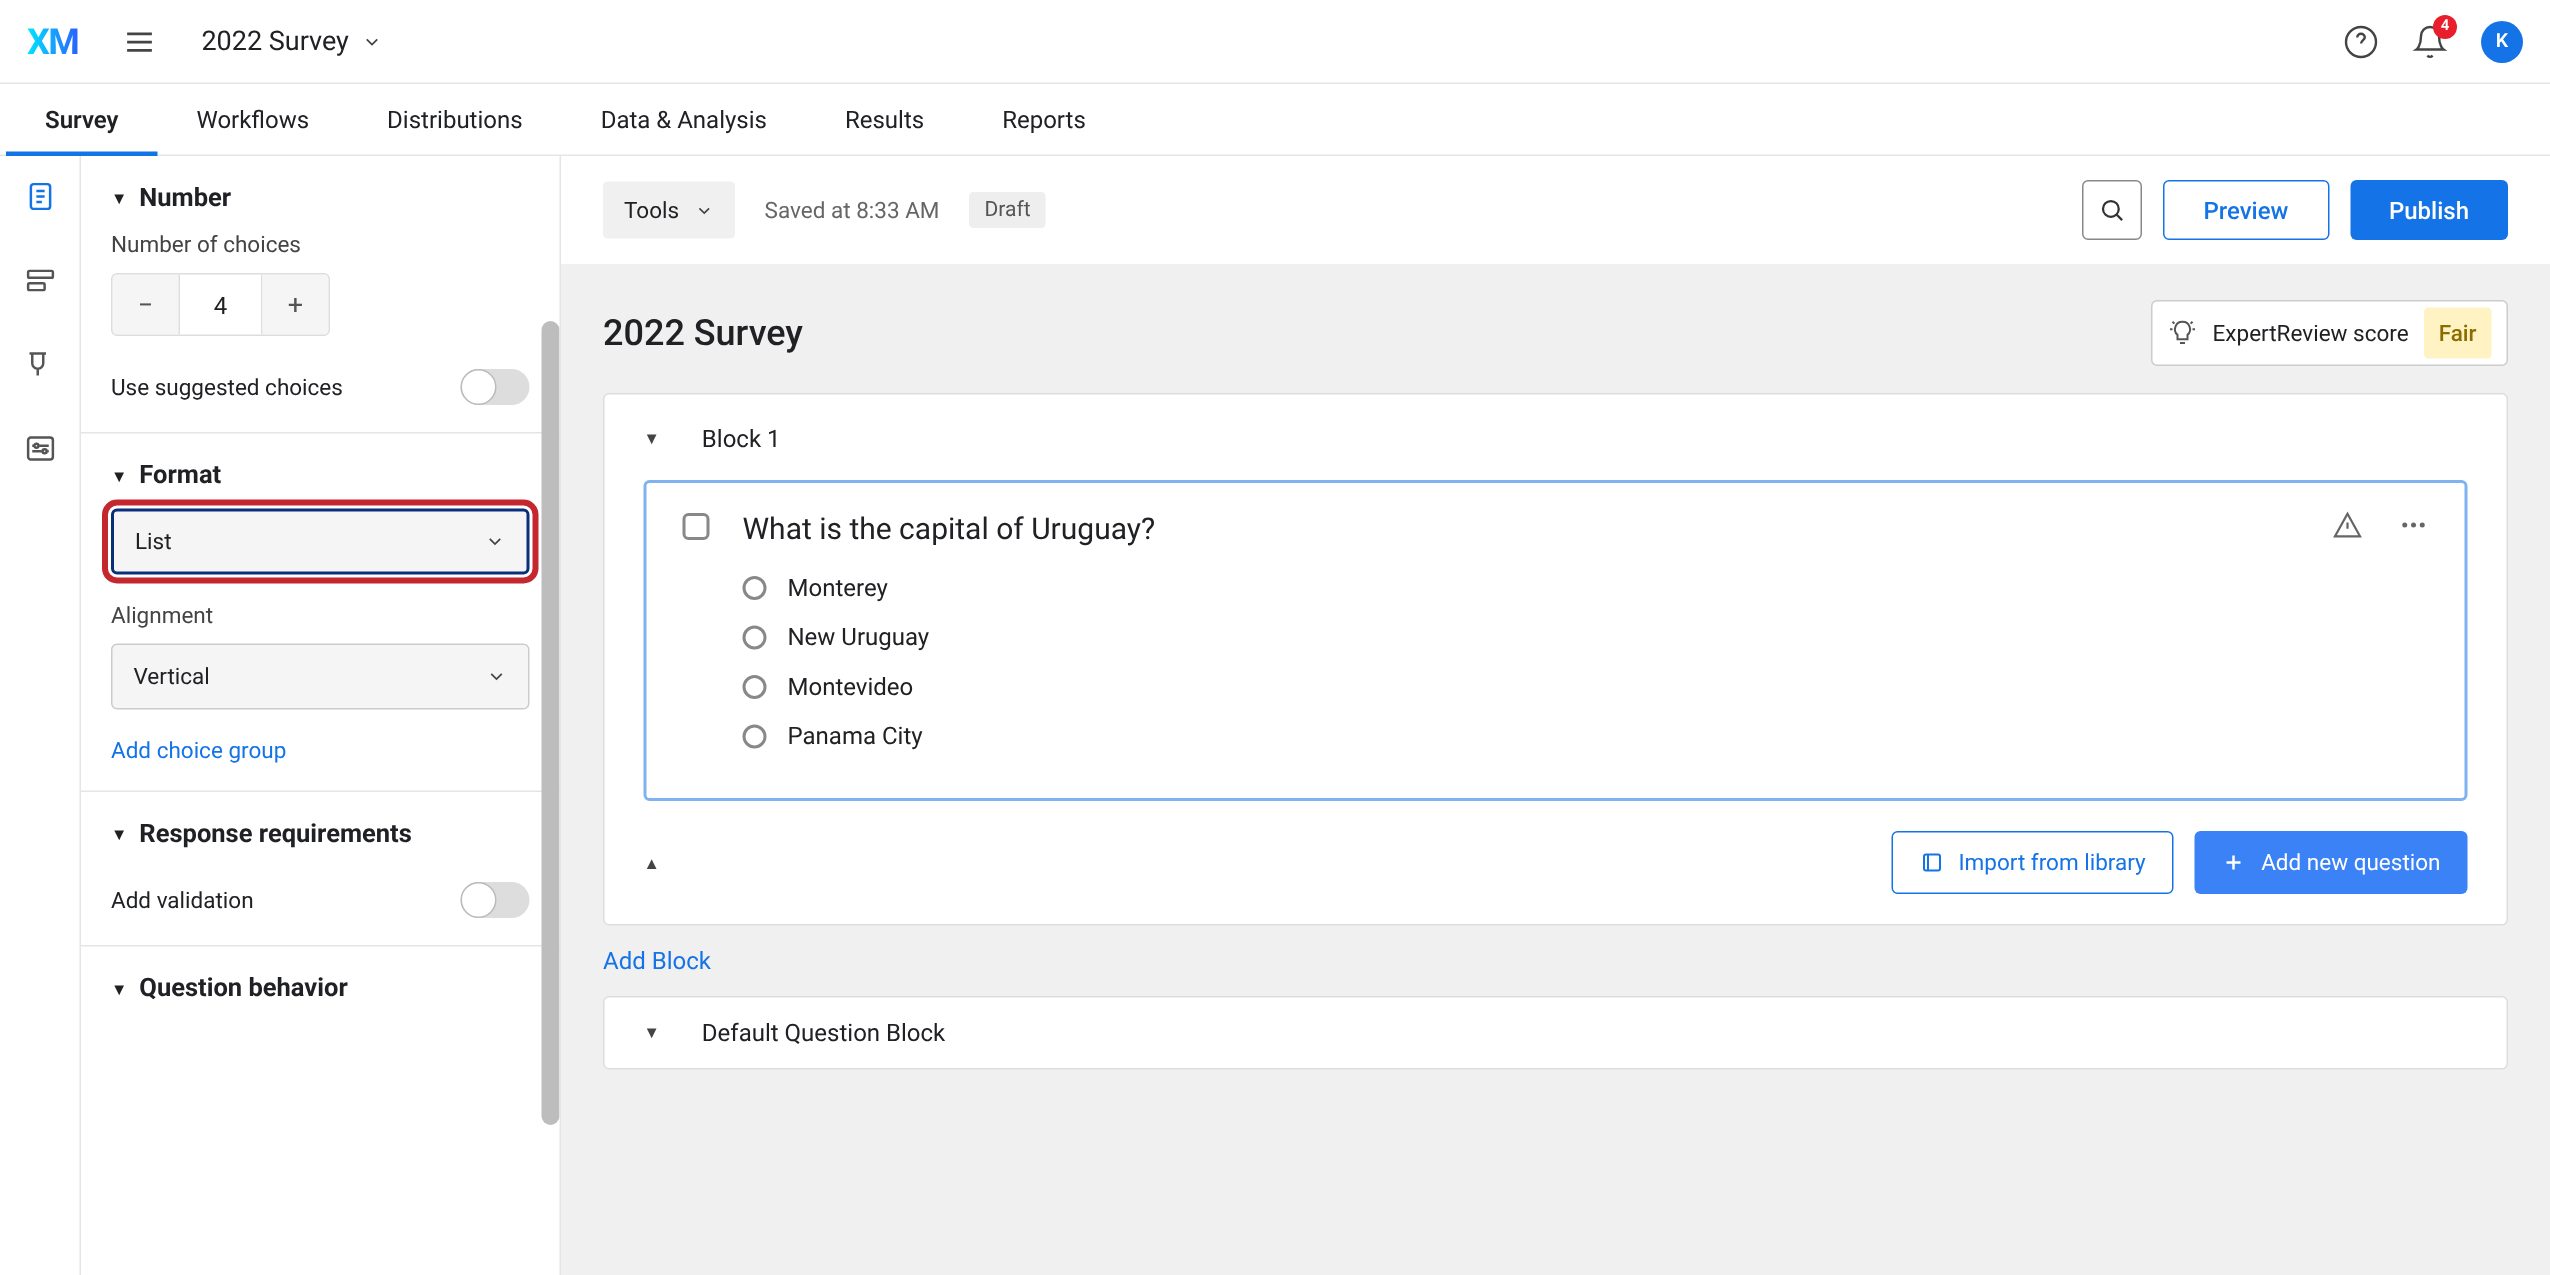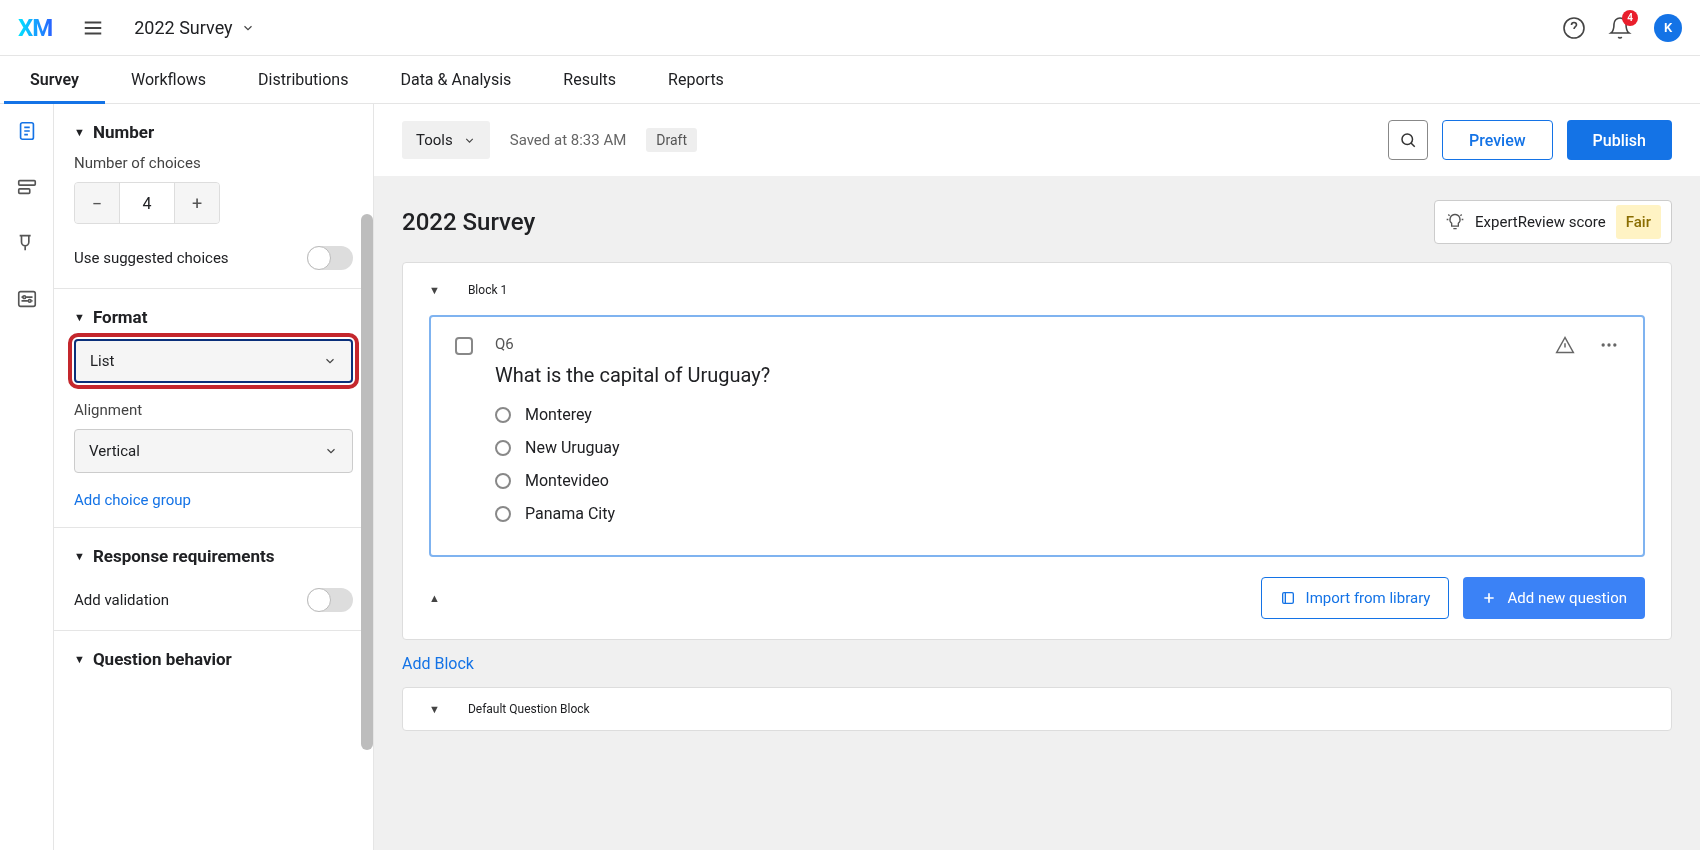--- a/index.html
+++ b/index.html
@@ -57,21 +57,21 @@
 
 .canvas-body { padding: 24px 28px; }
 .survey-header { display: flex; align-items: center; justify-content: space-between; margin-bottom: 18px; }
 .survey-title { font-size: 24px; font-weight: 500; }
 .expert { background: #fff; border: 1px solid #ccc; border-radius: 4px; height: 44px; display: flex; align-items: center; padding: 0 10px; gap: 10px; font-size: 15px; }
 .expert .score { background: #FFF3C4; color: #8A6D00; padding: 8px 10px; border-radius: 3px; font-weight: 500; }
 
 .block-card { background: #fff; border: 1px solid #ddd; border-radius: 4px; padding: 20px 26px; margin-bottom: 14px; }
 .block-head { display: flex; align-items: center; gap: 28px; margin-bottom: 18px; }
 .block-head .tri { cursor: pointer; font-size: 11px; color: #444; }
-.block-name { font-size: 12px; }
+.block-name { font-size: 16px; }
 
 .qcard { border: 2px solid #7FB3F0; border-radius: 4px; padding: 18px 24px; display: flex; gap: 22px; }
 .qcard .cb { width: 18px; height: 18px; border: 2px solid #888; border-radius: 4px; margin-top: 2px; cursor: pointer; }
 .qcard .qbody { flex: 1; }
 .qid { font-size: 15px; color: #555; margin-bottom: 10px; }
 .qtext { font-size: 20px; margin-bottom: 18px; }
 .choice { display: flex; align-items: center; gap: 14px; margin-bottom: 14px; font-size: 16px; }
 .choice .radio { width: 16px; height: 16px; border: 2px solid #888; border-radius: 50%; }
 .q-actions { display: flex; gap: 24px; color: #666; }
 .q-actions span { cursor: pointer; }
@@ -253,21 +253,20 @@
 
       <div class="block-card">
         <div class="block-head">
           <span class="tri">▼</span>
           <span class="block-name">Block 1</span>
         </div>
 
         <div class="qcard">
           <div class="cb"></div>
           <div class="qbody">
-            <div class="qid">Q6</div>
             <div class="qtext">What is the capital of Uruguay?</div>
             <div class="choice">
                 <span class="radio"></span>
                 <span>Monterey</span>
               </div>
             <div class="choice">
                 <span class="radio"></span>
                 <span>New Uruguay</span>
               </div>
             <div class="choice">

